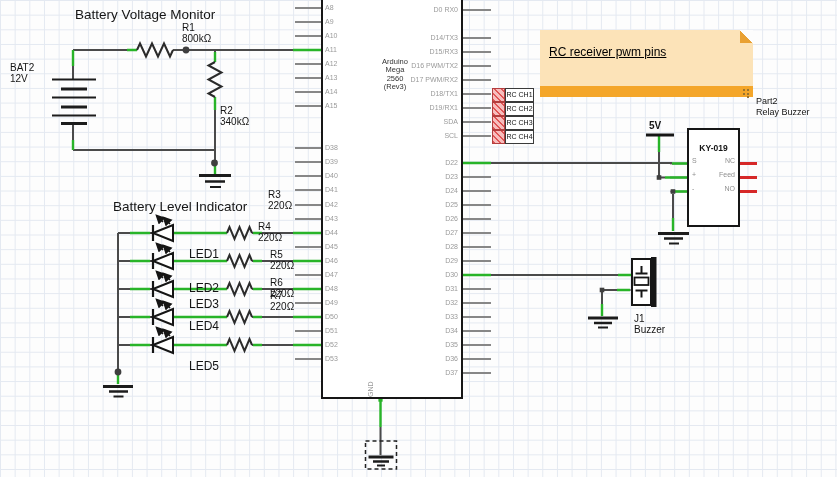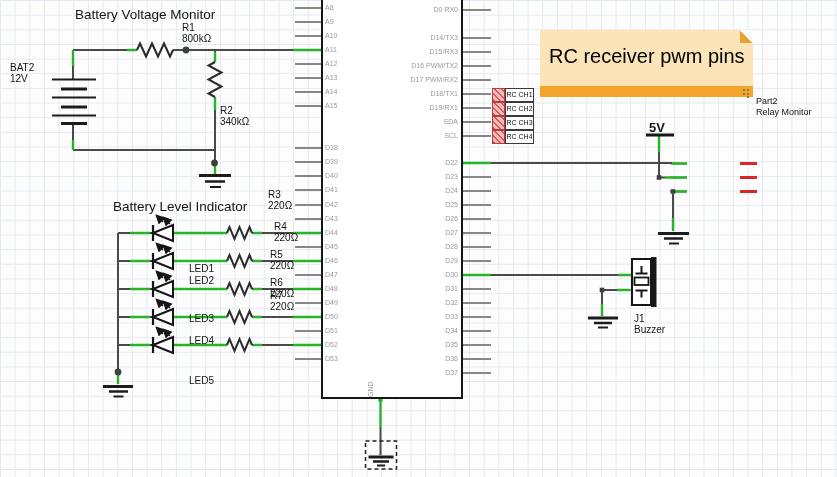--- a/index.html
+++ b/index.html
@@ -26,27 +26,27 @@
     border:1px solid #b23e3e;
     background:repeating-linear-gradient(45deg,#e05555 0 1.5px,#f7bdbd 1.5px 4.5px);}
   .rc-box{position:absolute;left:505px;width:29px;height:14px;box-sizing:border-box;
     border:1.5px solid #3a3a3a;background:#fff;font-size:7px;color:#111;
     text-align:center;line-height:11px;}
   .note{position:absolute;left:540px;top:30px;width:213px;height:67px;}
   .note-body{position:absolute;inset:0;background:#fce3b8;}
   .note-strip{position:absolute;left:0;right:0;bottom:0;height:11px;background:#f4a62a;}
   .note-fold{position:absolute;top:0;right:0;width:13px;height:13px;
     background:linear-gradient(to bottom left,#fdfdfd 0 50%,#e9a133 50% 100%);}
-  .note-text{position:absolute;left:9px;top:15px;font-size:20px;color:#000;}
+  .note-text{position:absolute;left:9px;top:15px;font-size:12px;color:#000;text-decoration:underline;}
   .note-grip{position:absolute;right:4px;bottom:2px;width:2px;height:2px;background:#9a7430;
     box-shadow:-4px 0 #9a7430,0 -4px #9a7430,-4px -4px #9a7430,0 3px #9a7430;}
   .relay-pin{position:absolute;font-size:7px;color:#8f8f8f;}
   .relay-chip{position:absolute;left:0;width:100%;top:13px;text-align:center;
     font-size:8.5px;font-weight:600;color:#141414;}
-  .led-lbl{position:absolute;left:189px;font-size:10px;color:#151515;margin-top:16px;}
+  .led-lbl{position:absolute;left:189px;font-size:12px;color:#151515;}
   .small9{font-size:9px;color:#151515;line-height:10.5px;}
 </style>
 </head>
 <body>
 
 <div class="canvas">
 
   <svg width="837" height="477">
     <defs>
       <marker id="ah" markerWidth="7" markerHeight="7" refX="4.5" refY="3" orient="auto">
@@ -173,20 +173,26 @@
       <circle cx="214.5" cy="163" r="3.4"></circle>
       <circle cx="118" cy="372" r="3.4"></circle>
       <rect x="656.7" y="175.2" width="4.6" height="4.6"></rect>
       <rect x="670.7" y="189.2" width="4.6" height="4.6"></rect>
       <rect x="599.7" y="287.7" width="4.6" height="4.6"></rect>
       <rect x="378.4" y="397.5" width="4.2" height="4.2" fill="#28b428"></rect>
     </g>
   </svg>
 
   <div class="box" style="left:321px;top:-8px;width:142px;height:407px;"></div>
+  <div class="mcu-label">
+    <div>Arduino</div>
+    <div>Mega</div>
+    <div>2560</div>
+    <div>(Rev3)</div>
+  </div>
   <div class="gnd-vert">GND</div>
 
   <div class="pl" style="left:325px;top:4px">A8</div>
   <div class="pl" style="left:325px;top:18px">A9</div>
   <div class="pl" style="left:325px;top:32px">A10</div>
   <div class="pl" style="left:325px;top:46px">A11</div>
   <div class="pl" style="left:325px;top:60px">A12</div>
   <div class="pl" style="left:325px;top:74px">A13</div>
   <div class="pl" style="left:325px;top:88px">A14</div>
   <div class="pl" style="left:325px;top:102px">A15</div>
@@ -246,39 +252,39 @@
       <div>800kΩ</div>
     </div>
   <div class="abs reflbl" style="left:220px;top:105px">
       <div>R2</div>
       <div>340kΩ</div>
     </div>
   <div class="abs reflbl" style="left:268px;top:189px">
       <div>R3</div>
       <div>220Ω</div>
     </div>
-  <div class="abs reflbl" style="left:274px;top:221px">
+  <div class="abs reflbl" style="left:258px;top:221px">
       <div>R4</div>
       <div>220Ω</div>
     </div>
   <div class="abs reflbl" style="left:270px;top:249px">
       <div>R5</div>
       <div>220Ω</div>
     </div>
   <div class="abs reflbl" style="left:270px;top:277px">
       <div>R6</div>
       <div>220Ω</div>
     </div>
   <div class="abs reflbl" style="left:270px;top:290px">
       <div>R7</div>
       <div>220Ω</div>
     </div>
 
   <div class="led-lbl" style="top:247px">LED1</div>
-  <div class="led-lbl" style="top:259px">LED2</div>
+  <div class="led-lbl" style="top:281px">LED2</div>
   <div class="led-lbl" style="top:297px">LED3</div>
   <div class="led-lbl" style="top:319px">LED4</div>
   <div class="led-lbl" style="top:359px">LED5</div>
 
   <div class="rc-hatch" style="top:88px"></div>
   <div class="rc-box" style="top:88px">RC CH1</div>
   <div class="rc-hatch" style="top:102px"></div>
   <div class="rc-box" style="top:102px">RC CH2</div>
   <div class="rc-hatch" style="top:116px"></div>
   <div class="rc-box" style="top:116px">RC CH3</div>
@@ -286,25 +292,34 @@
   <div class="rc-box" style="top:130px">RC CH4</div>
 
   <div class="note">
     <div class="note-body"></div>
     <div class="note-strip"></div>
     <div class="note-fold"></div>
     <div class="note-text">RC receiver pwm pins</div>
     <div class="note-grip"></div>
   </div>
 
-  <div class="abs" style="left:649px;top:120px;font-size:13px;font-weight:700;color:#151515">5V</div>
-
+  <div class="abs" style="left:649px;top:120px;font-size:10px;font-weight:700;color:#151515">5V</div>
+
+  <div class="box" style="left:687px;top:128px;width:53px;height:99px;">
+    <div class="relay-chip">KY-019</div>
+    <div class="relay-pin" style="left:3px;top:27px">S</div>
+    <div class="relay-pin" style="left:3px;top:41px">+</div>
+    <div class="relay-pin" style="left:3px;top:55px">-</div>
+    <div class="relay-pin" style="right:3px;top:27px">NC</div>
+    <div class="relay-pin" style="right:3px;top:41px">Feed</div>
+    <div class="relay-pin" style="right:3px;top:55px">NO</div>
+  </div>
   <div class="abs small9" style="left:756px;top:96px">
     <div>Part2</div>
-      <div>Relay Monitor</div>
+      <div>Relay Buzzer</div>
   </div>
 
   <div class="abs reflbl" style="left:634px;top:313px">
     <div>J1</div>
       <div>Buzzer</div>
   </div>
 
 </div>
 
 </body></html>

